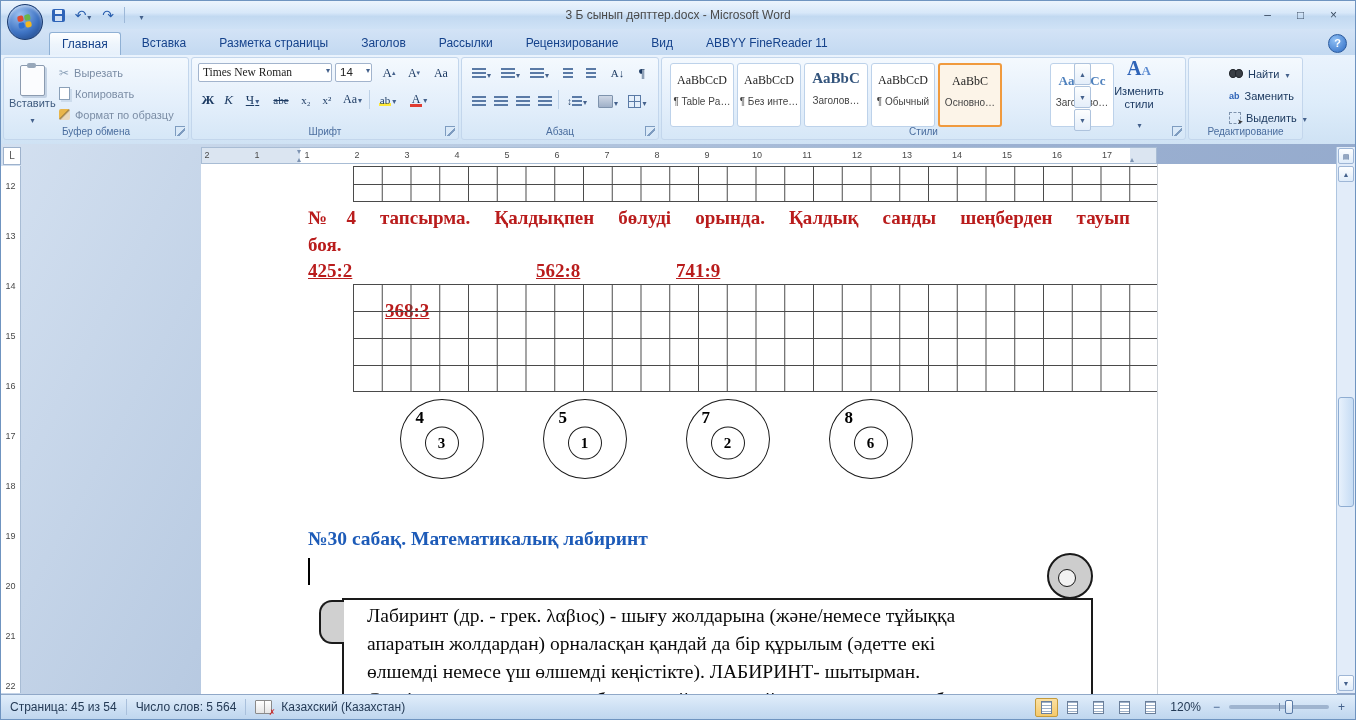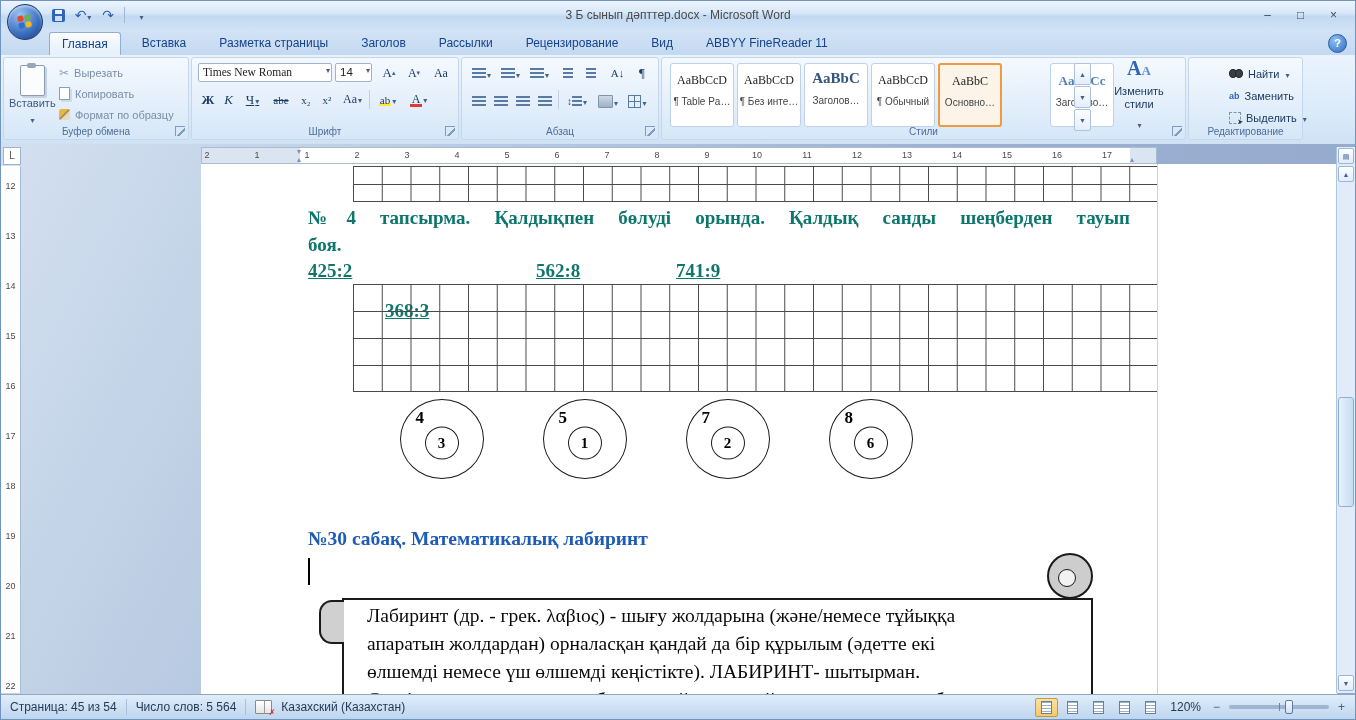--- a/index.html
+++ b/index.html
@@ -115,21 +115,21 @@
   .vnums{position:absolute;top:-5px;left:0;width:100%;}
   .vnums .rnum{height:50px;display:flex;align-items:center;justify-content:center;font-size:9px;color:#4a4a4a;}
   .page{position:absolute;left:200px;top:163px;width:1136px;height:533px;background:#fff;}
   .page-edge{position:absolute;left:1156px;top:163px;height:533px;width:1px;background:#cdd2d8;z-index:2;}
 
   .grid{position:absolute;border-right:1px solid #4a4a4a;border-bottom:1px solid #4a4a4a;box-sizing:border-box;
     background-image:linear-gradient(90deg,#4a4a4a 1px,transparent 1px),linear-gradient(#4a4a4a 1px,transparent 1px);}
   .grid-top{left:352px;top:165px;width:805px;height:36px;background-size:28.75px 18px;}
   .grid-main{left:352px;top:283px;width:805px;height:108px;background-size:28.75px 27px;}
 
-  .doc-serif{font-family:"Liberation Serif",serif;color:#0f766e;}
+  .doc-serif{font-family:"Liberation Serif",serif;color:#b91c1c;}
   .task{position:absolute;left:307px;top:204px;width:822px;font-weight:bold;font-size:19px;line-height:1.4;}
   .taskline1{text-align:justify;text-align-last:justify;}
   .divline{position:absolute;left:307px;top:259px;width:560px;height:24px;font-weight:bold;font-size:19px;}
   .divline .dv{position:absolute;top:0;text-decoration:underline;}
   .divline .dv:nth-child(1){left:0;} .divline .dv:nth-child(2){left:77px;margin-top:40px;}
   .divline .dv:nth-child(3){left:228px;} .divline .dv:nth-child(4){left:368px;}
   .circles{position:absolute;left:369px;top:398px;width:572px;height:90px;display:flex;}
   .circ{flex:0 0 143px;position:relative;}
   .circle-outer{width:84px;height:80px;border:1.5px solid #1a1a1a;border-radius:50%;position:relative;margin:0 auto;box-sizing:border-box;}
   .outer-num{position:absolute;left:15px;top:8px;font-family:"Liberation Serif",serif;font-weight:bold;font-size:17px;}

